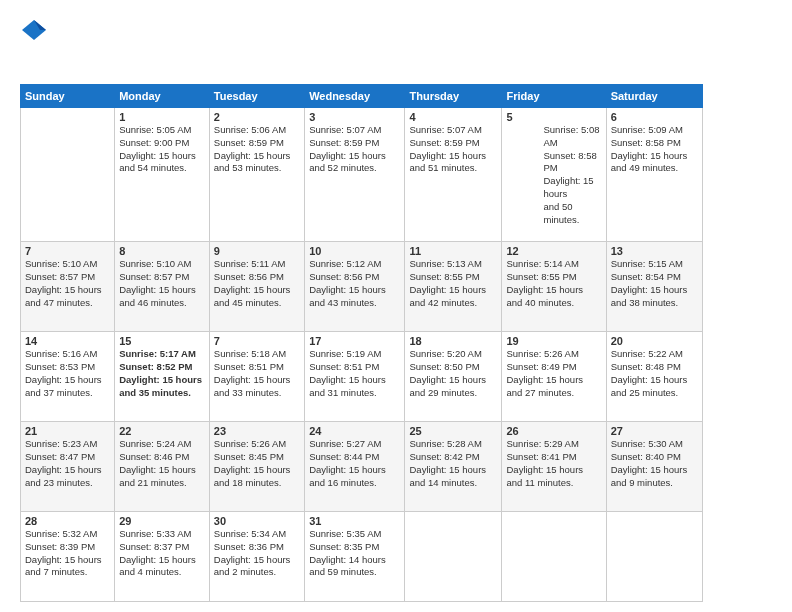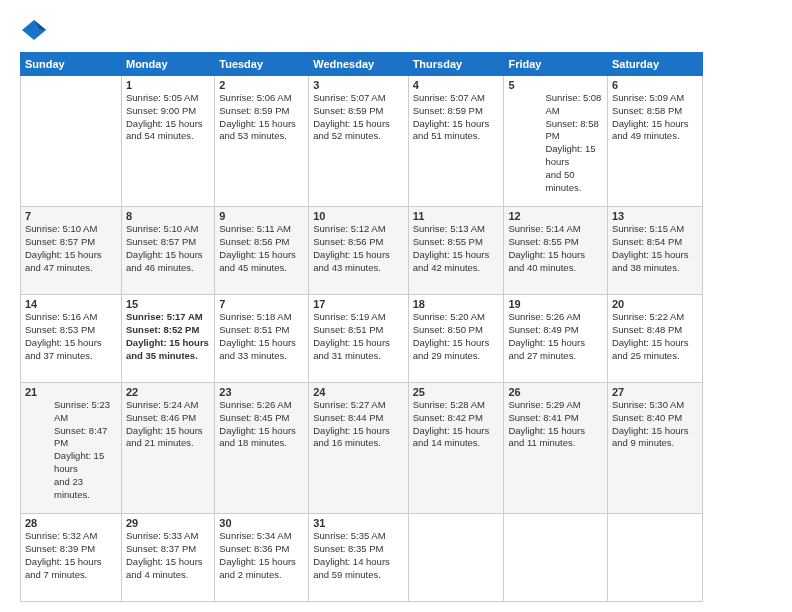--- a/index.html
+++ b/index.html
@@ -9,20 +9,21 @@
       width: 792px;
       height: 612px;
       overflow: hidden;
     }
     .page {
       width: 711px;
       height: 612px;
       padding: 16px 8px 10px 20px;
       display: flex;
       flex-direction: column;
+      gap: 32px;
     }
     .header {
       display: flex;
       justify-content: space-between;
       align-items: flex-start;
       margin-bottom: 8px;
     }
     .logo {
       display: flex;
       align-items: center;
@@ -279,21 +280,21 @@
             <span class="day-number">20</span>
             <div class="cell-info" style="white-space: pre-line;">Sunrise: 5:22 AM
 Sunset: 8:48 PM
 Daylight: 15 hours
 and 25 minutes.</div>
           </td>
         </tr>
         <tr>
           <td>
             <span class="day-number">21</span>
-            <div class="cell-info" style="white-space: pre-line; margin-left: 29px;">Sunrise: 5:23 AM
+            <div class="cell-info" style="white-space: pre-line;">Sunrise: 5:23 AM
 Sunset: 8:47 PM
 Daylight: 15 hours
 and 23 minutes.</div>
           </td>
           <td>
             <span class="day-number">22</span>
             <div class="cell-info" style="white-space: pre-line;">Sunrise: 5:24 AM
 Sunset: 8:46 PM
 Daylight: 15 hours
 and 21 minutes.</div>

